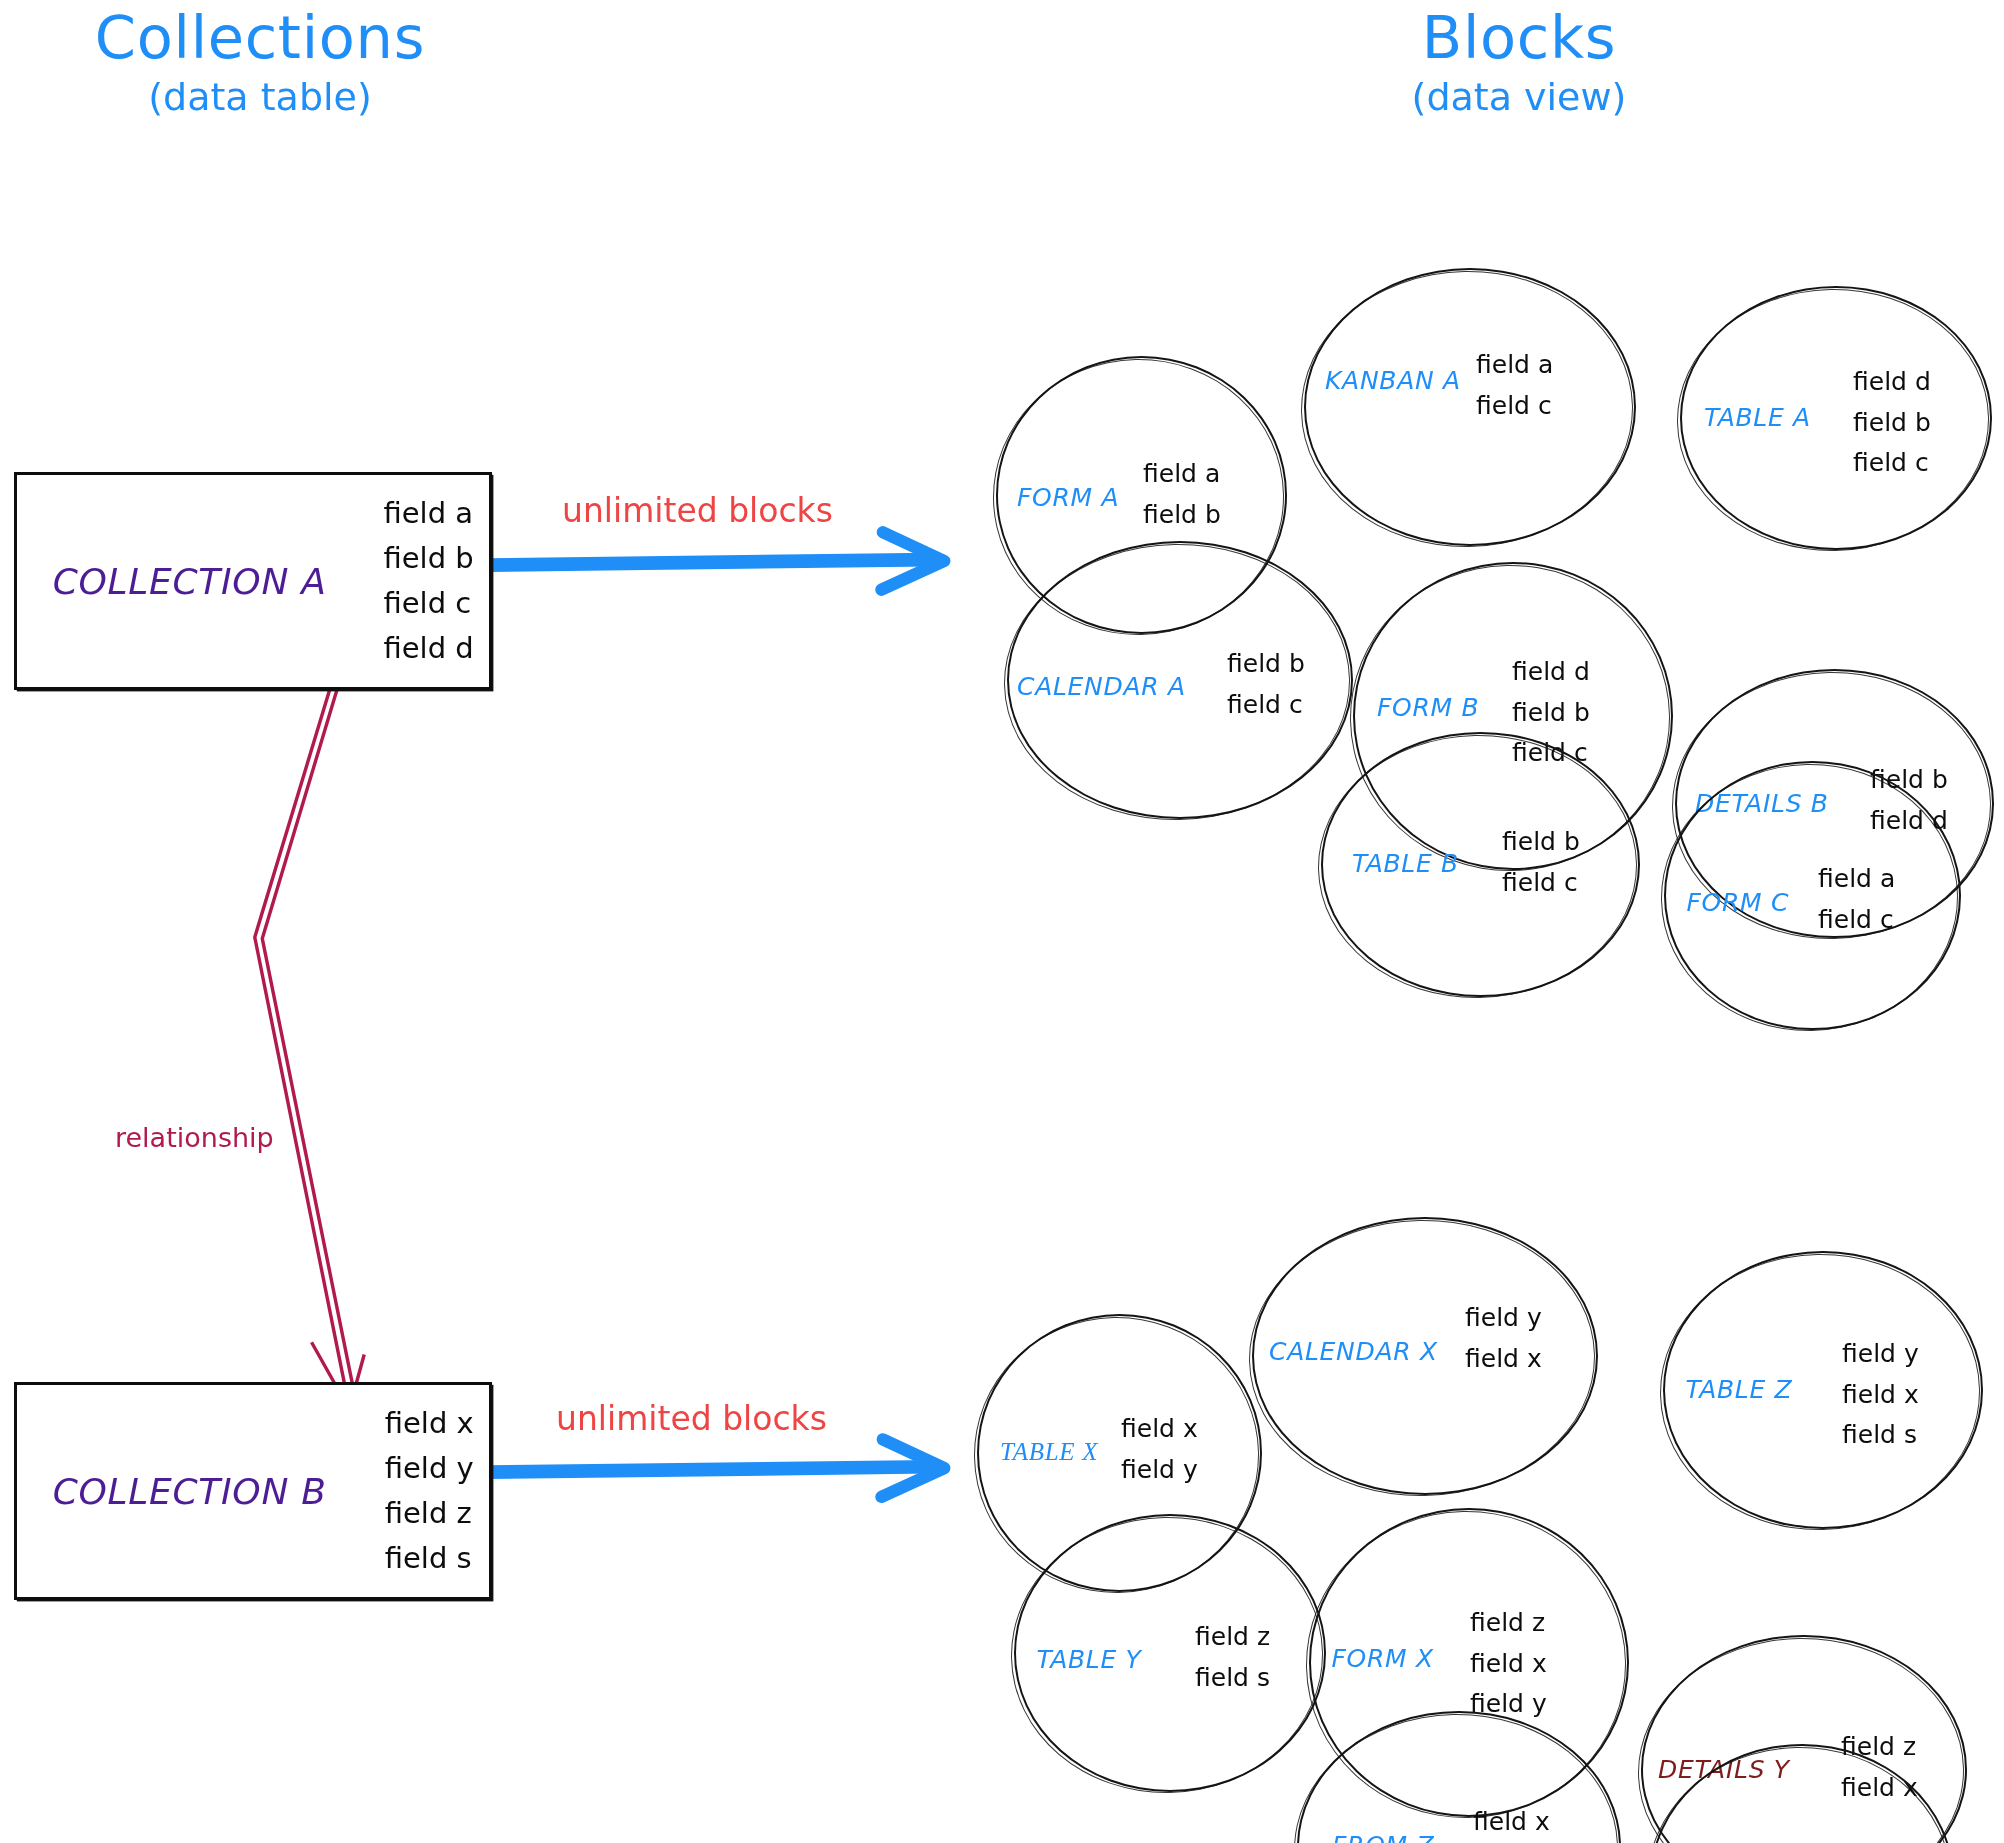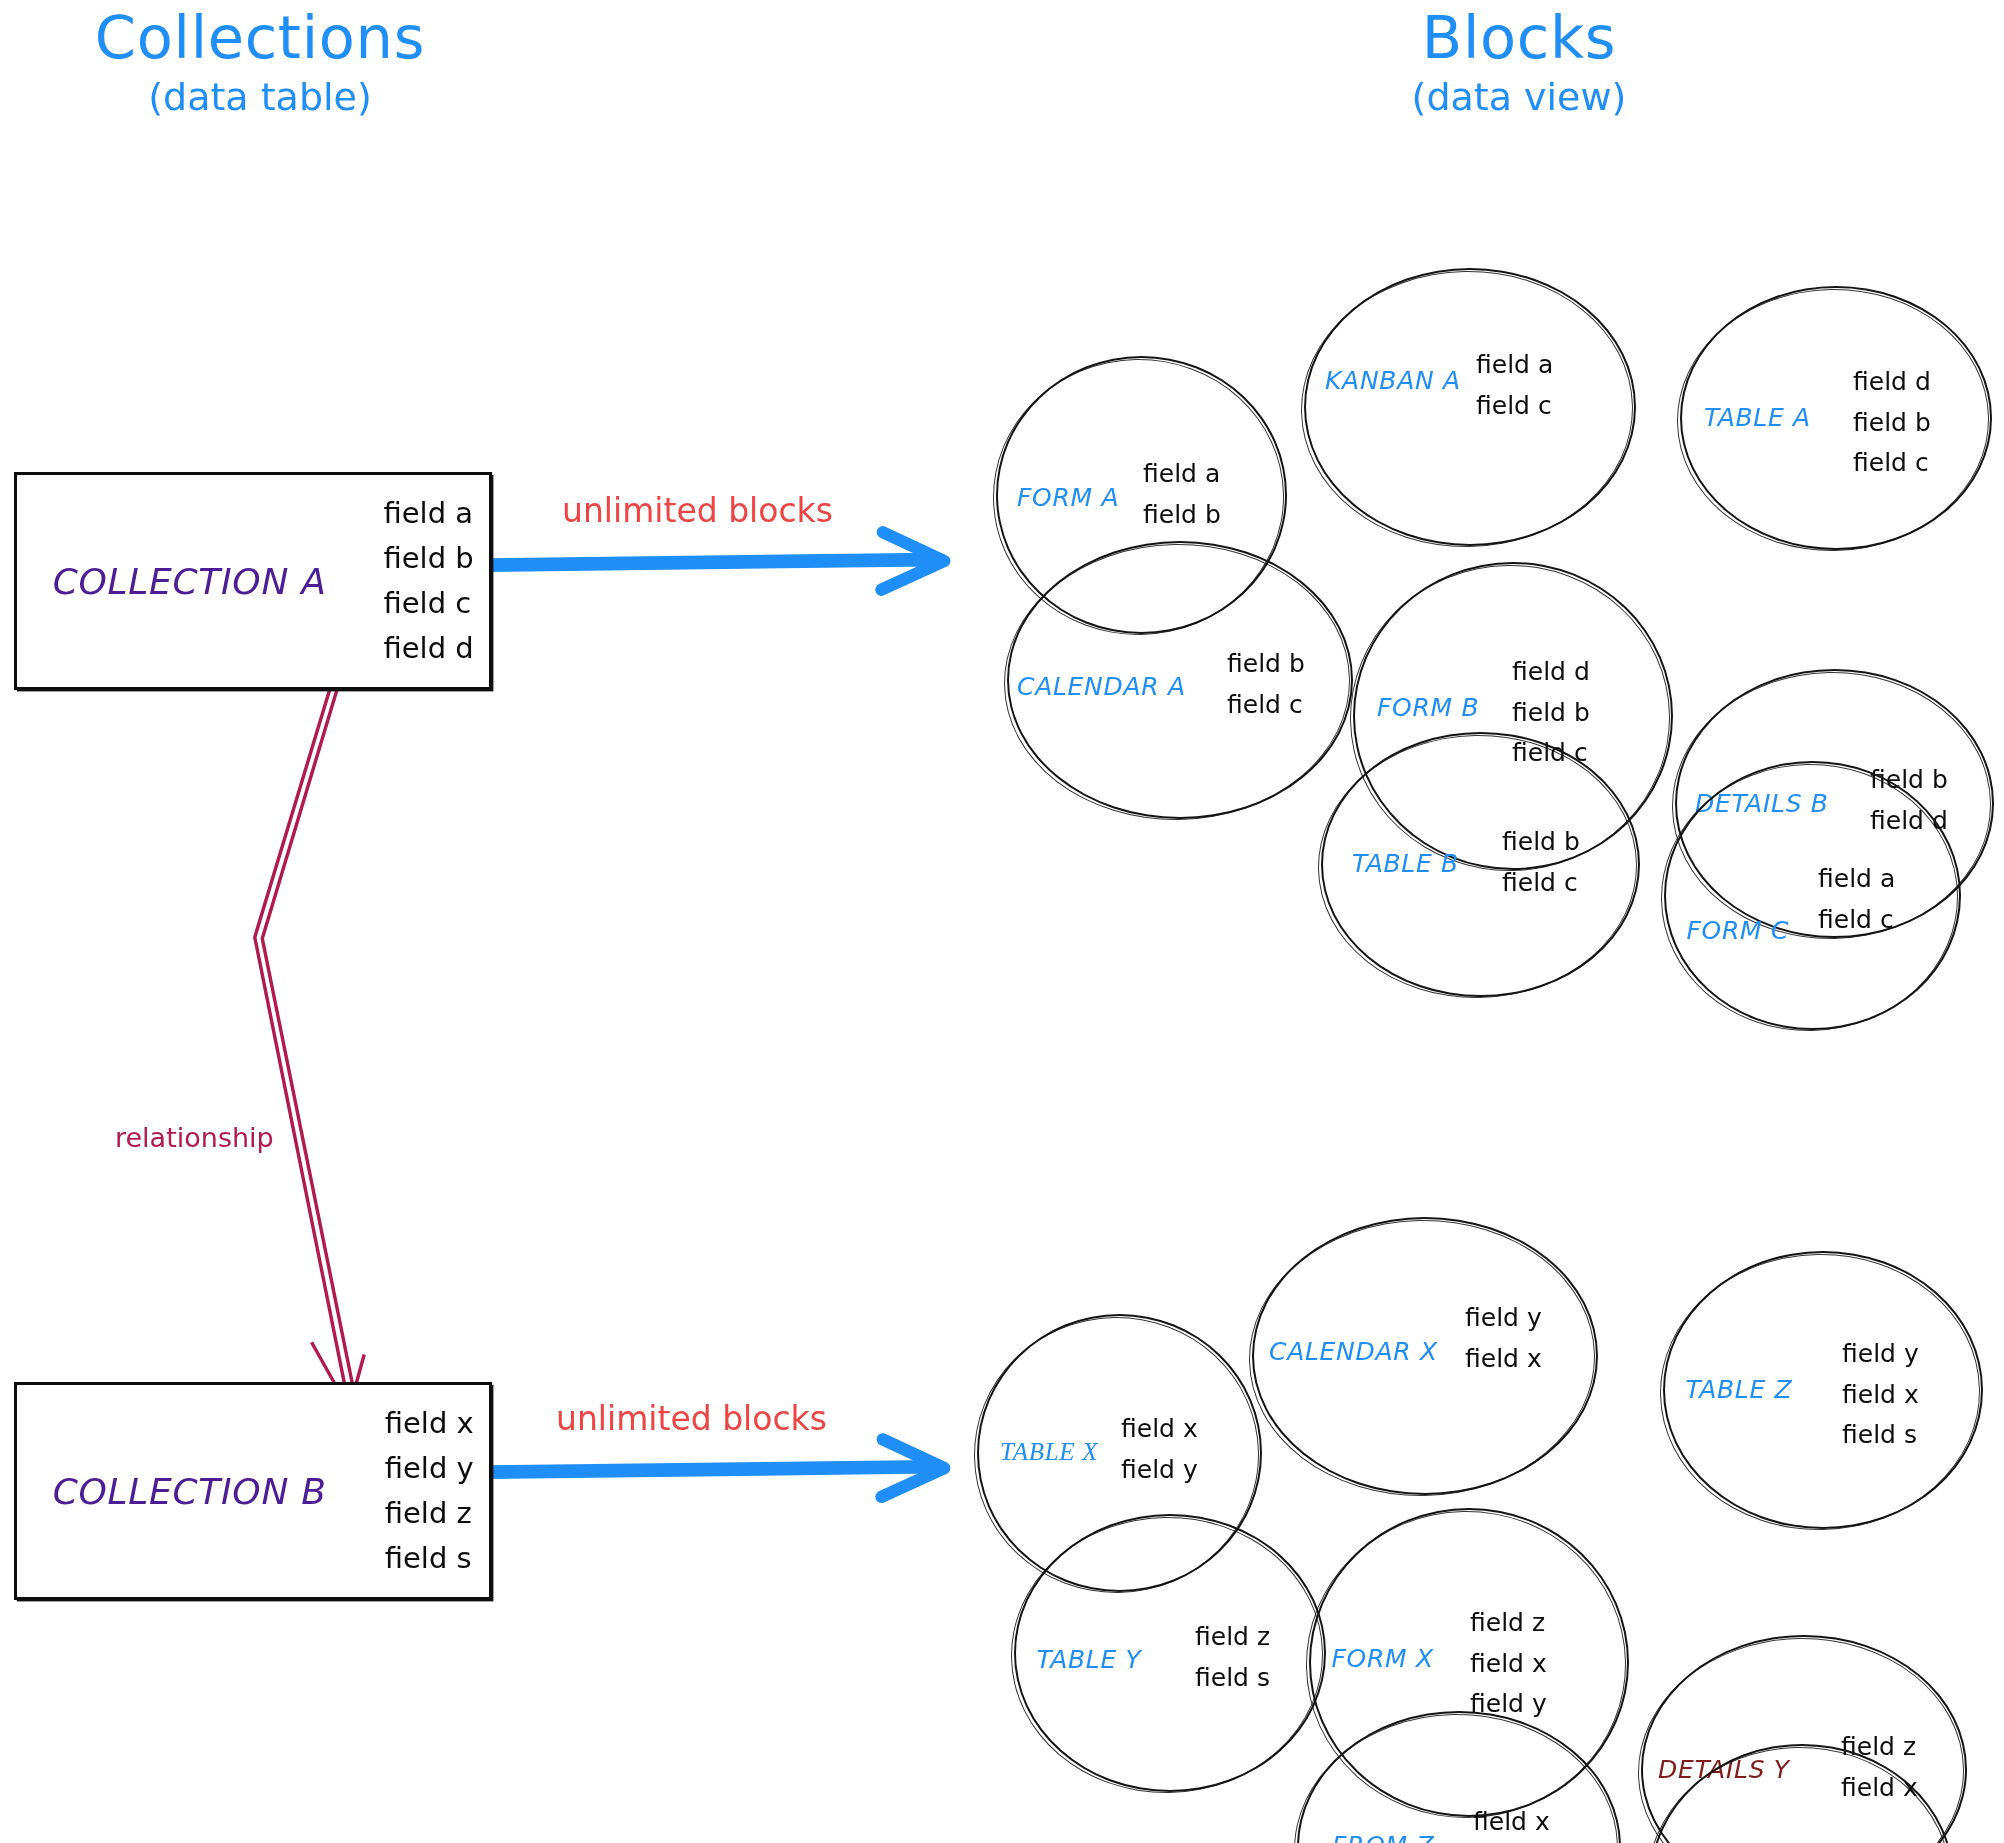--- a/index.html
+++ b/index.html
@@ -171,21 +171,21 @@
 
   <div class="ellipse" style="left:1321px;top:732px;width:315px;height:261px;">
     <div class="blk-label" style="left:29px;top:115px;">TABLE B</div>
     <div class="blk-fields" style="left:179px;top:88px;">
       <div class="fld">field b</div>
       <div class="fld">field c</div>
     </div>
   </div>
 
   <div class="ellipse" style="left:1664px;top:761px;width:293px;height:265px;">
-    <div class="blk-label" style="left:20.5px;top:125px;margin-top:28px;">FORM C</div>
+    <div class="blk-label" style="left:20.5px;top:125px;">FORM C</div>
     <div class="blk-fields" style="left:152px;top:96px;">
       <div class="fld">field a</div>
       <div class="fld">field c</div>
     </div>
   </div>
 
   <div class="ellipse" style="left:977px;top:1314px;width:281px;height:274px;">
     <div class="blk-label" style="left:21px;top:122px;font-family:Liberation Serif, serif;">TABLE X</div>
     <div class="blk-fields" style="left:142px;top:93px;">
       <div class="fld">field x</div>

